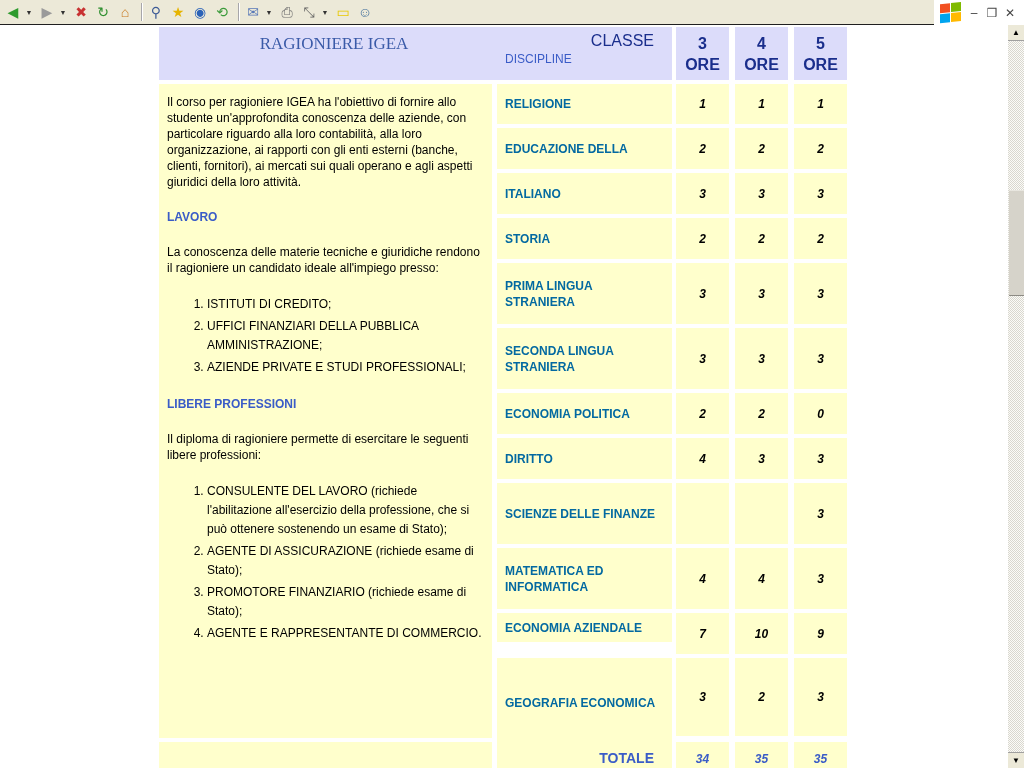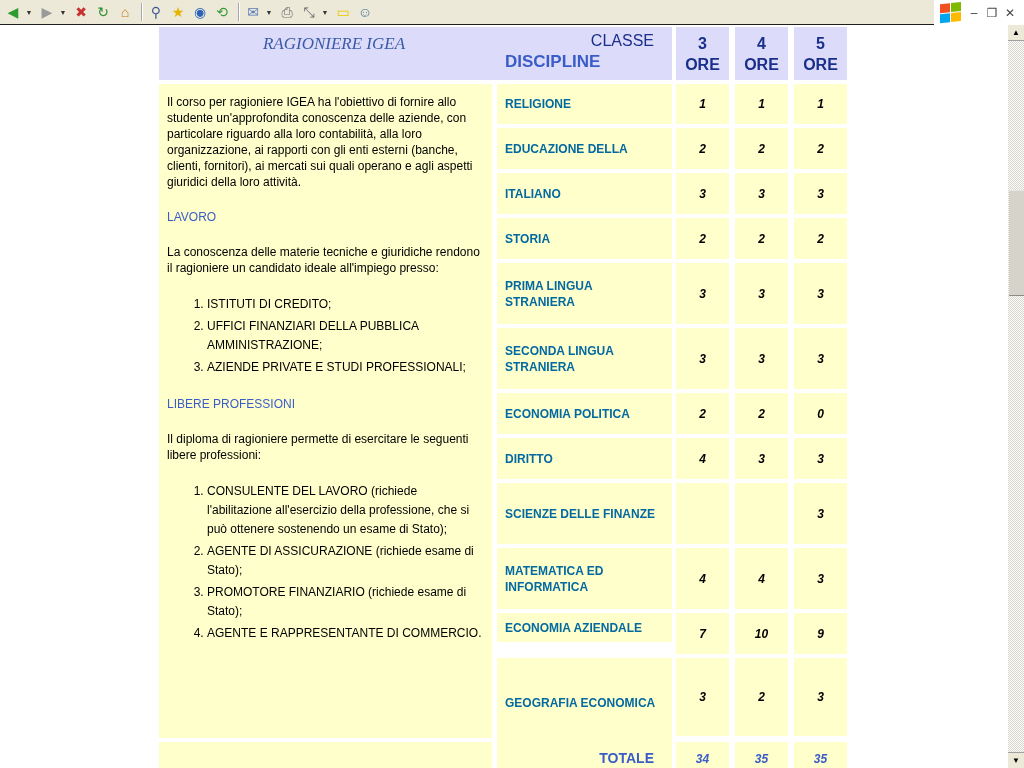--- a/index.html
+++ b/index.html
@@ -35,29 +35,29 @@
   .sb-thumb { position: absolute; left: 1px; top: 165px; width: 15px; height: 106px; background: #d6d3ca; border-top: 1px solid #e8e6df; border-bottom: 1px solid #8c8a84; }
 
   
   .page { position: absolute; left: 0; top: 26px; width: 1008px; height: 742px; overflow: hidden; background: #fff; }
 
   .cell { position: absolute; }
   .hdr { background: #dcdcfa; }
   .body { background: #ffffcc; }
 
   .title { left: 159px; top: 1px; width: 350px; height: 53px;
-    font-family: "Liberation Serif", serif; font-size: 17px; color: #3a5aa8; text-align: center; padding-top: 7px; font-style: italic; }
+    font-family: "Liberation Serif", serif; font-size: 17px; color: #3a5aa8; text-align: center; padding-top: 7px; }
   .disc-hdr { left: 497px; top: 1px; width: 175px; height: 53px; padding: 5px 8px; }
   .disc-hdr .classe { display: block; text-align: right; font-weight: normal; font-size: 16px; color: #1a2e8c; padding-right: 10px; }
-  .disc-hdr .disc { display: block; font-weight: bold; font-size: 17px; color: #3a5cc7; margin-top: 2px; }
+  .disc-hdr .disc { display: block; font-weight: normal; font-size: 12px; color: #3a5cc7; margin-top: 2px; }
   .yr-hdr { top: 1px; width: 53px; height: 53px; text-align: center; font-weight: bold; font-size: 16px; color: #1a2e8c; padding-top: 6px; line-height: 21px; }
 
   .desc { left: 159px; top: 58px; width: 333px; height: 654px; padding: 10px 8px; font-size: 12px; color: #000; line-height: 16px; }
   .desc p { margin-bottom: 19px; }
-  .desc .sec { color: #3a5cc7; font-weight: normal; font-size: 12px; margin-bottom: 19px; }
+  .desc .sec { color: #3a5cc7; font-weight: bold; font-size: 12px; margin-bottom: 19px; }
   .desc ol { margin: 11px 0 19px 0; padding-left: 40px; }
   .desc ol li { margin-bottom: 3px; line-height: 19px; }
   .desc ol li::marker { font-weight: normal; }
 
   .row-name { left: 497px; width: 175px; padding: 0 8px; display: flex; align-items: center;
     font-weight: bold; font-size: 12px; color: #0369a1; line-height: 16px; }
   .row-val { width: 53px; display: flex; align-items: center; justify-content: center;
     font-weight: bold; font-style: italic; font-size: 12px; color: #000; }
 
   .foot-left { left: 159px; top: 716px; width: 333px; height: 40px; }

